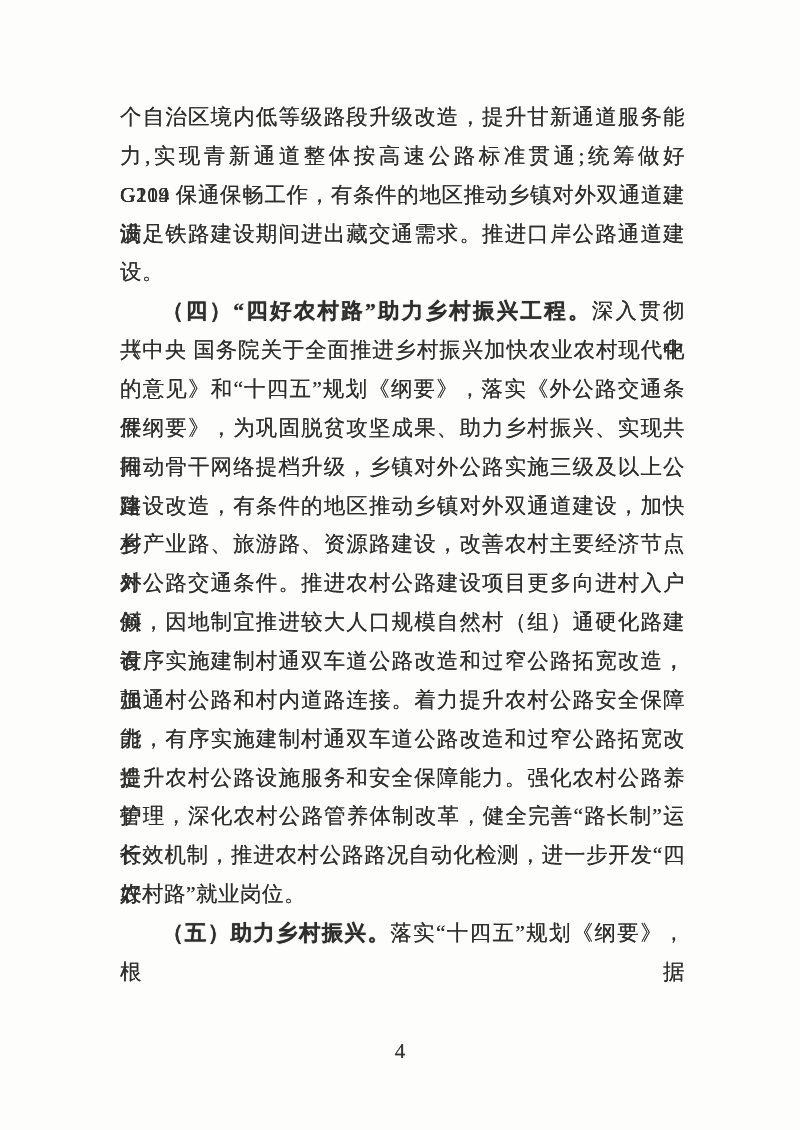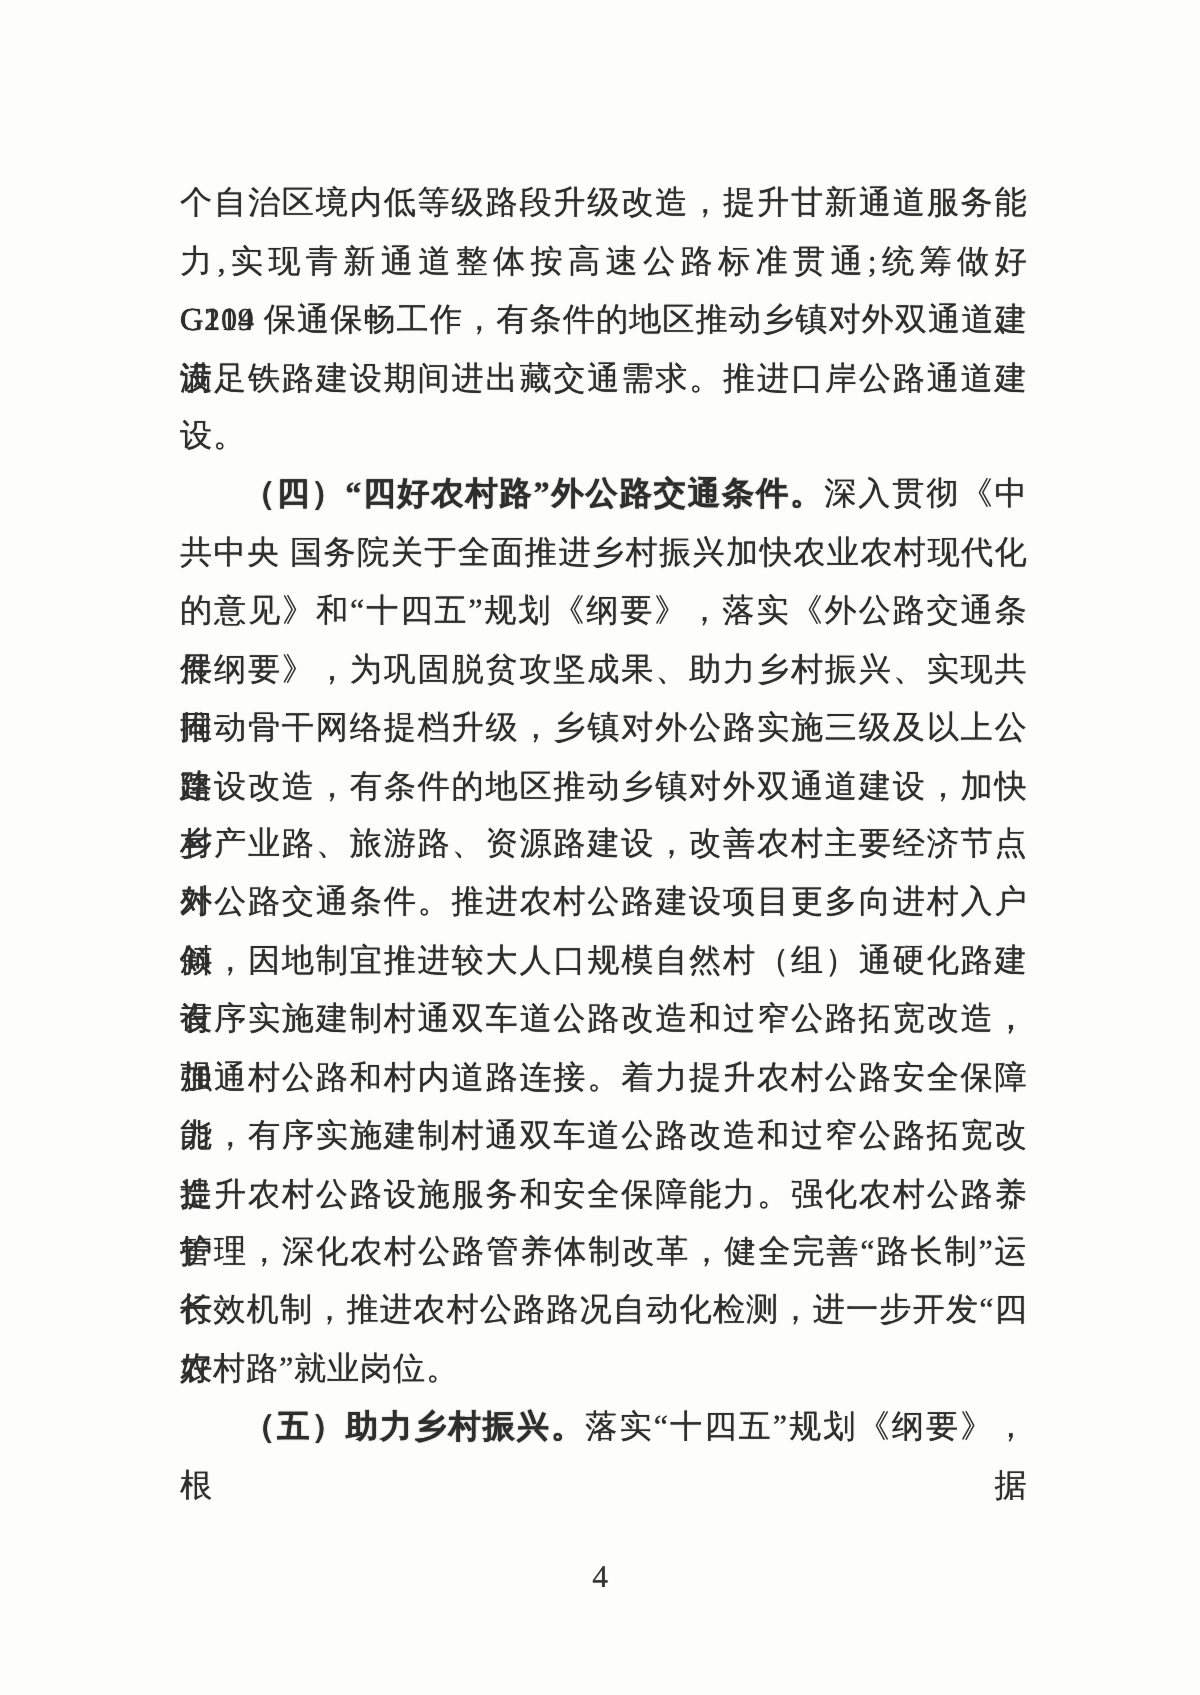--- a/index.html
+++ b/index.html
@@ -13,21 +13,21 @@
     height: 1130px;
     margin: 0 auto;
     background: #fdfdfc;
     overflow: hidden;
     font-family: "Liberation Serif", "DejaVu Serif", serif;
     color: #2e2e2e;
   }
   .text-block {
     position: absolute;
     left: 120px;
-    top: 116px;
+    top: 98px;
     width: 565px;
   }
   .line {
     font-size: 21.5px;
     line-height: 38.87px;
     height: 38.87px;
     letter-spacing: 0.5px;
     text-shadow: 0 0 0.6px rgba(46,46,46,0.85);
     overflow: visible;
   }
@@ -60,21 +60,21 @@
 </head>
 <body>
 
 <div class="page">
   <div class="text-block" id="text-block">
       <div class="line fill"><span>个自治区境内低等级路段升级改造，提升甘新通道服务能</span></div>
       <div class="line fill"><span>力,实现青新通道整体按高速公路标准贯通;统筹做好 G109、</span></div>
       <div class="line fill"><span>G214 保通保畅工作，有条件的地区推动乡镇对外双通道建设</span></div>
       <div class="line fill"><span>满足铁路建设期间进出藏交通需求。推进口岸公路通道建</span></div>
       <div class="line short"><span>设。</span></div>
-      <div class="line fill indent"><span class="seg-bold">（四）“四好农村路”外公路交通条件。</span><span>深入贯彻《中</span></div>
+      <div class="line fill indent"><span class="seg-bold">（四）“四好农村路”助力乡村振兴工程。</span><span>深入贯彻《中</span></div>
       <div class="line fill"><span>共中央 国务院关于全面推进乡村振兴加快农业农村现代化</span></div>
       <div class="line fill"><span>的意见》和“十四五”规划《纲要》，落实《外公路交通条件</span></div>
       <div class="line fill"><span>展纲要》，为巩固脱贫攻坚成果、助力乡村振兴、实现共同</span></div>
       <div class="line fill"><span>推动骨干网络提档升级，乡镇对外公路实施三级及以上公路</span></div>
       <div class="line fill"><span>建设改造，有条件的地区推动乡镇对外双通道建设，加快乡</span></div>
       <div class="line fill"><span>村产业路、旅游路、资源路建设，改善农村主要经济节点对</span></div>
       <div class="line fill"><span>外公路交通条件。推进农村公路建设项目更多向进村入户倾</span></div>
       <div class="line fill"><span>斜，因地制宜推进较大人口规模自然村（组）通硬化路建设，</span></div>
       <div class="line fill"><span>有序实施建制村通双车道公路改造和过窄公路拓宽改造，加</span></div>
       <div class="line fill"><span>强通村公路和村内道路连接。着力提升农村公路安全保障能</span></div>

